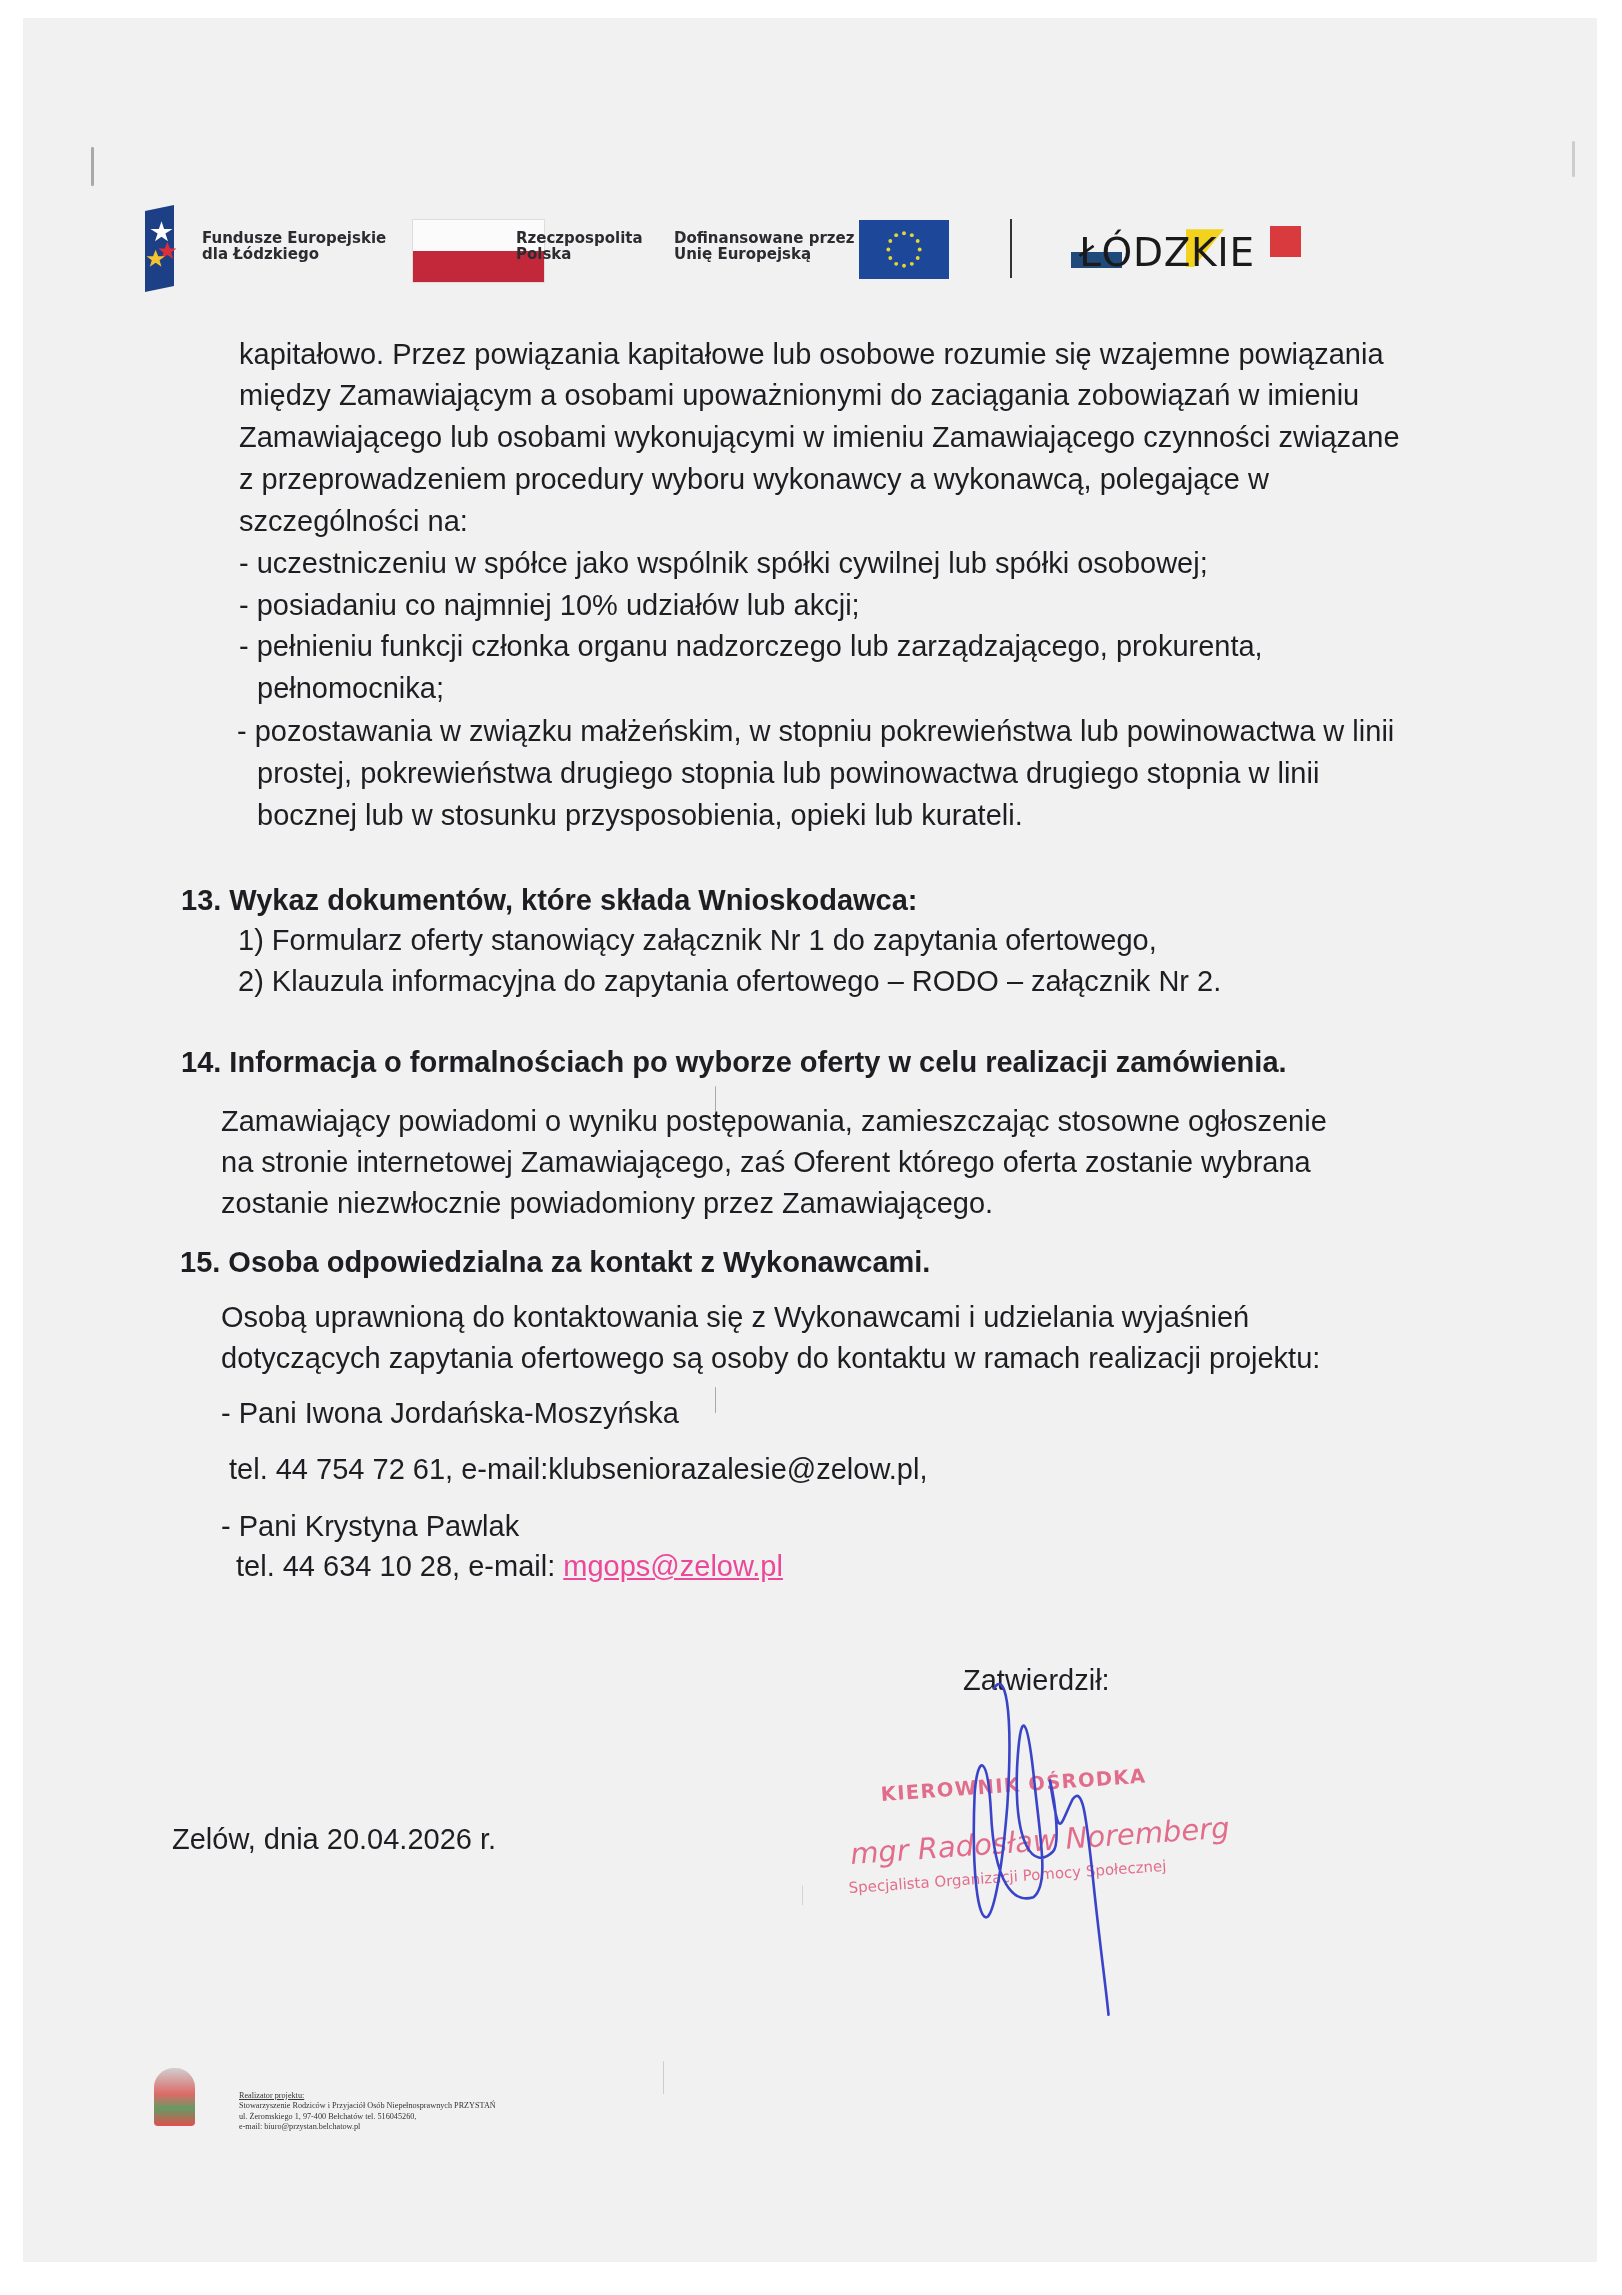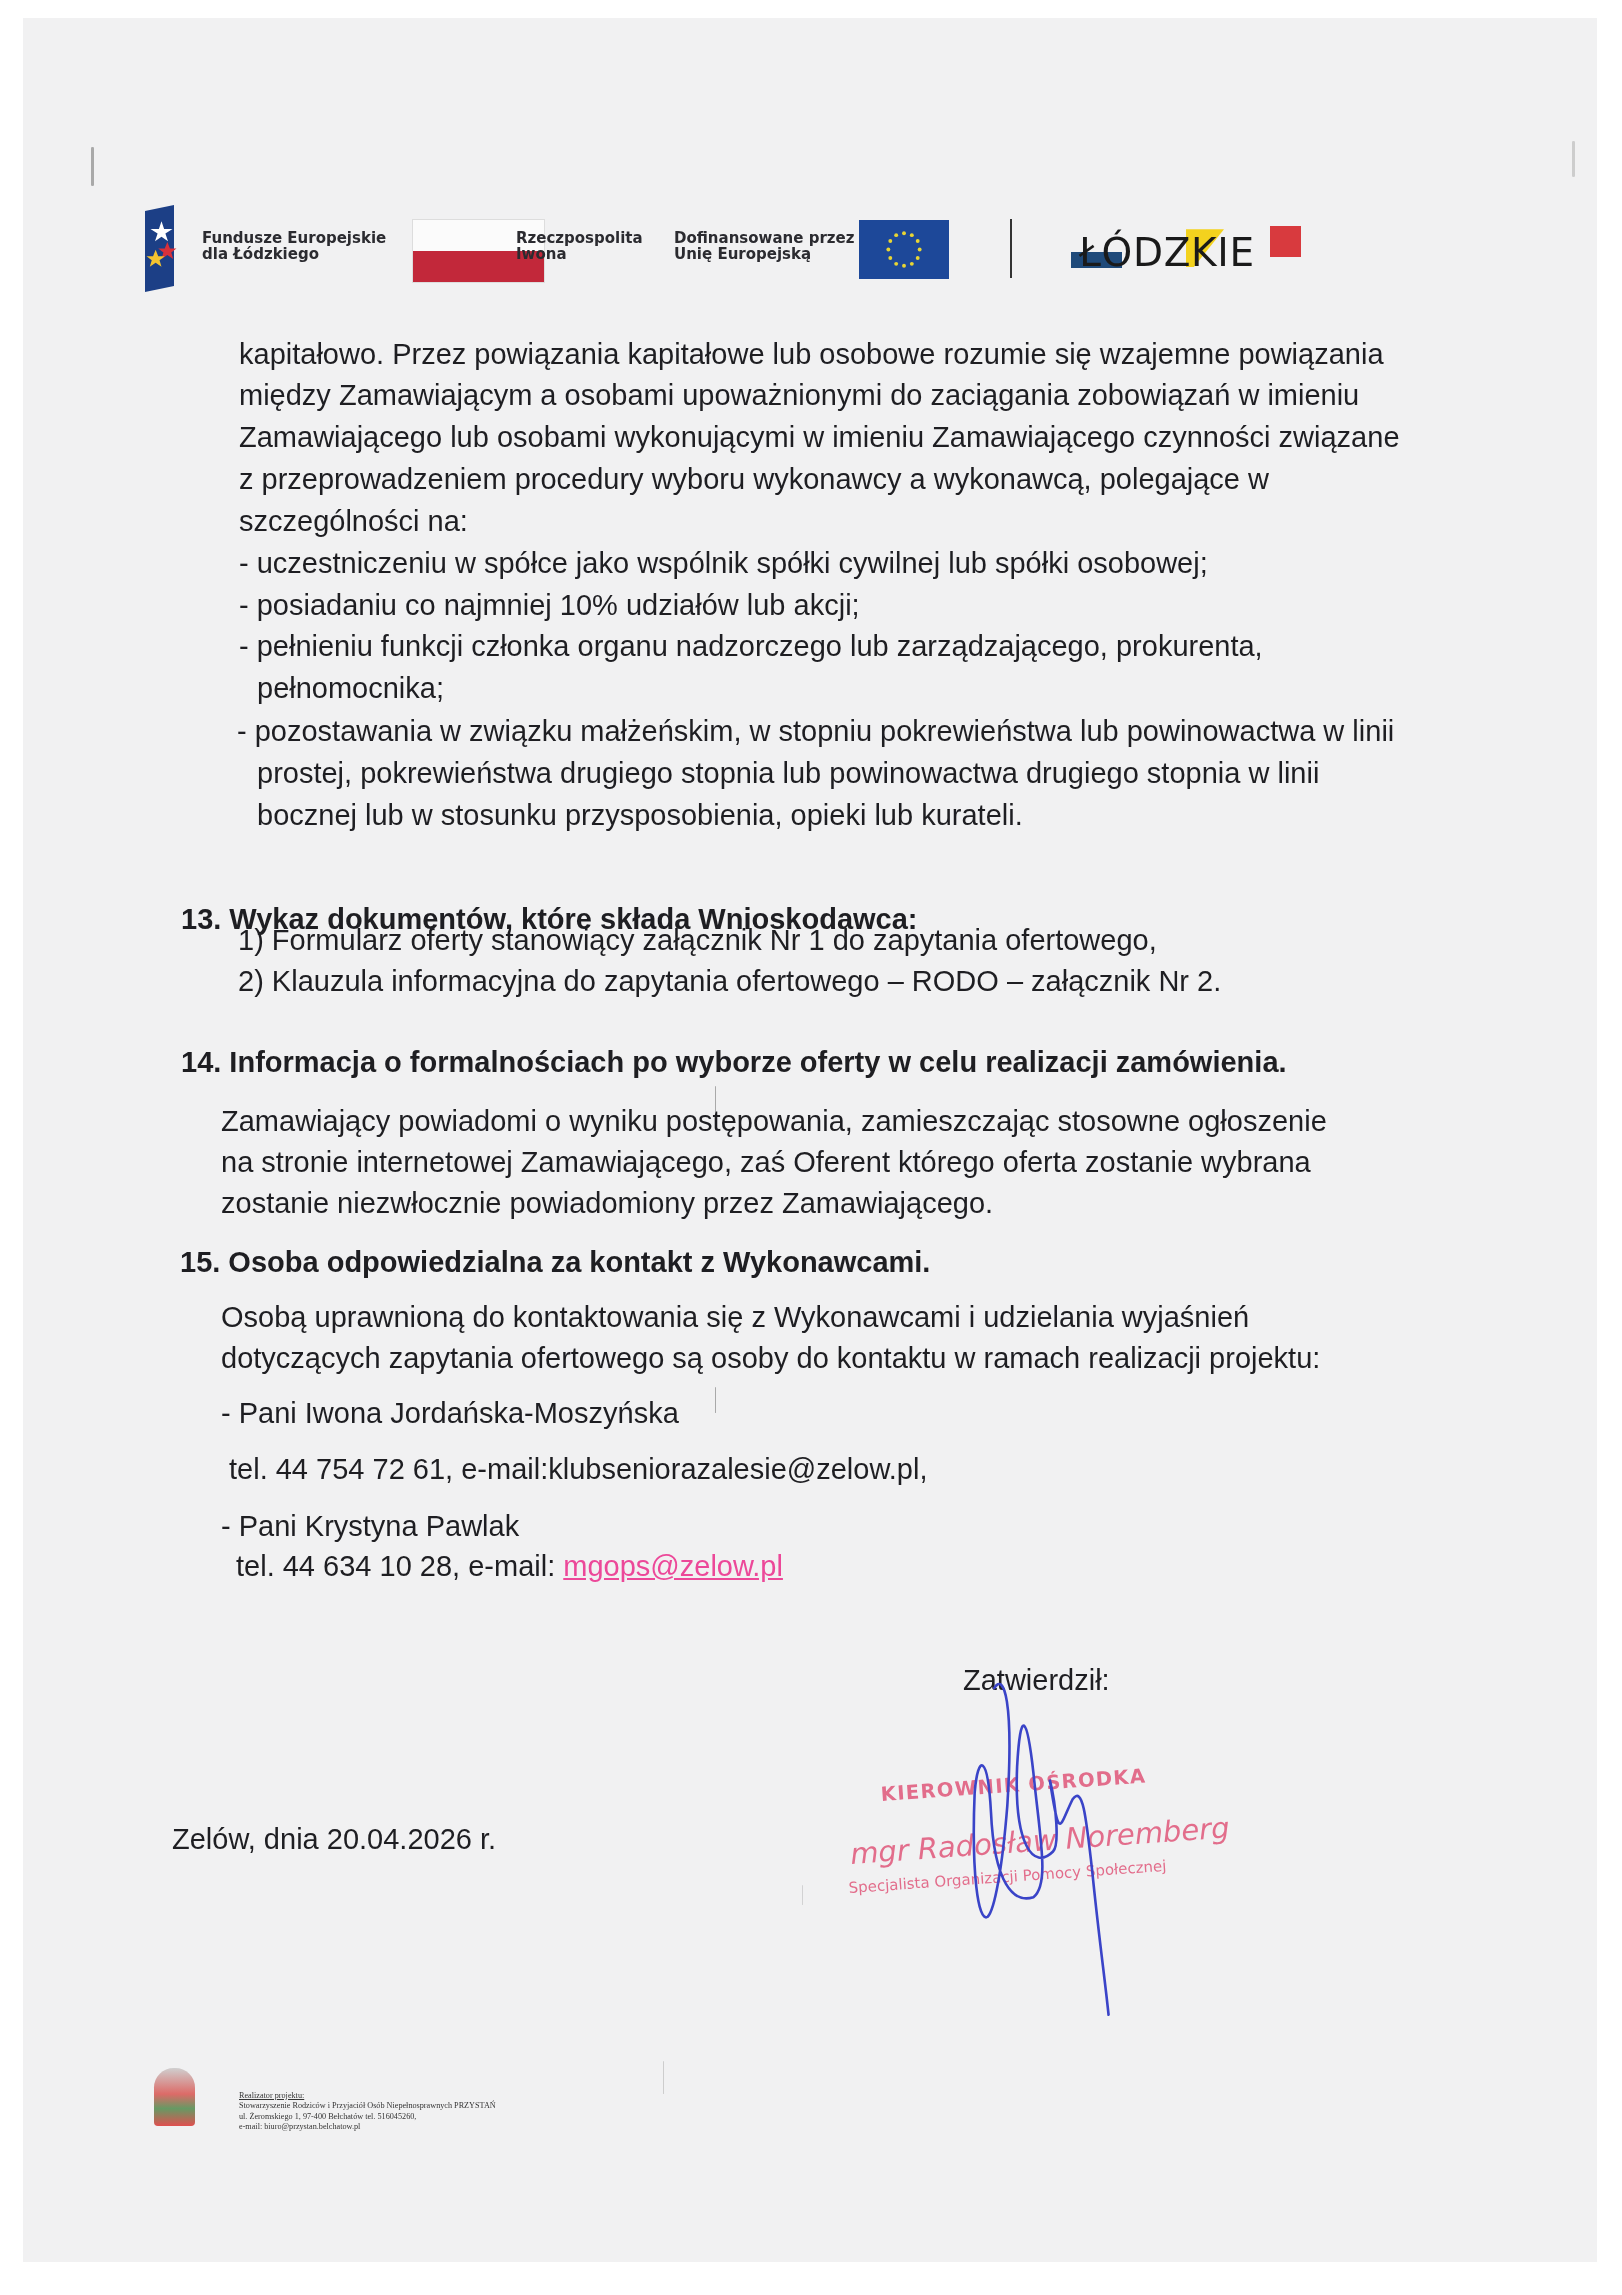--- a/index.html
+++ b/index.html
@@ -60,21 +60,21 @@
     <div>Fundusze Europejskie</div>
     <div>dla Łódzkiego</div>
   </div>
 
   <div class="pl-flag">
       <div class="w"></div>
       <div class="r"></div>
     </div>
   <div class="logo-text" style="left:516px;top:230px">
     <div>Rzeczpospolita</div>
-    <div>Iwona</div>
+    <div>Polska</div>
   </div>
 
   <div class="logo-text" style="left:674px;top:230px;text-align:left;width:169px">
     <div>Dofinansowane przez</div>
     <div>Unię Europejską</div>
   </div>
   <div class="eu-flag">
     <svg width="90" height="59" viewBox="0 0 138 90">
       <g fill="#e8d534">
         <circle cx="69" cy="20" r="3"></circle>
@@ -115,21 +115,21 @@
   <div class="t" style="left:239px;top:548px">- uczestniczeniu w spółce jako wspólnik spółki cywilnej lub spółki osobowej;</div>
   <div class="t" style="left:239px;top:590px">- posiadaniu co najmniej 10% udziałów lub akcji;</div>
   <div class="t" style="left:239px;top:631px">- pełnieniu funkcji członka organu nadzorczego lub zarządzającego, prokurenta,</div>
   <div class="t" style="left:257px;top:673px">pełnomocnika;</div>
   <div class="t" style="left:237px;top:716px">- pozostawania w związku małżeńskim, w stopniu pokrewieństwa lub powinowactwa w linii</div>
   <div class="t" style="left:257px;top:758px">prostej, pokrewieństwa drugiego stopnia lub powinowactwa drugiego stopnia w linii</div>
   <div class="t" style="left:257px;top:800px">bocznej lub w stosunku przysposobienia, opieki lub kurateli.</div>
 </div>
 
 <div>
-  <div class="t b" style="left:181px;top:904px">13. Wykaz dokumentów, które składa Wnioskodawca:</div>
+  <div class="t b" style="left:181px;top:885px">13. Wykaz dokumentów, które składa Wnioskodawca:</div>
   <div class="t" style="left:238px;top:925px">1) Formularz oferty stanowiący załącznik Nr 1 do zapytania ofertowego,</div>
   <div class="t" style="left:238px;top:966px">2) Klauzula informacyjna do zapytania ofertowego – RODO – załącznik Nr 2.</div>
 </div>
 
 <div>
   <div class="t b" style="left:181px;top:1047px">14. Informacja o formalnościach po wyborze oferty w celu realizacji zamówienia.</div>
   <div class="t" style="left:221px;top:1106px">Zamawiający powiadomi o wyniku postępowania, zamieszczając stosowne ogłoszenie</div>
   <div class="t" style="left:221px;top:1147px">na stronie internetowej Zamawiającego, zaś Oferent którego oferta zostanie wybrana</div>
   <div class="t" style="left:221px;top:1188px">zostanie niezwłocznie powiadomiony przez Zamawiającego.</div>
 </div>

